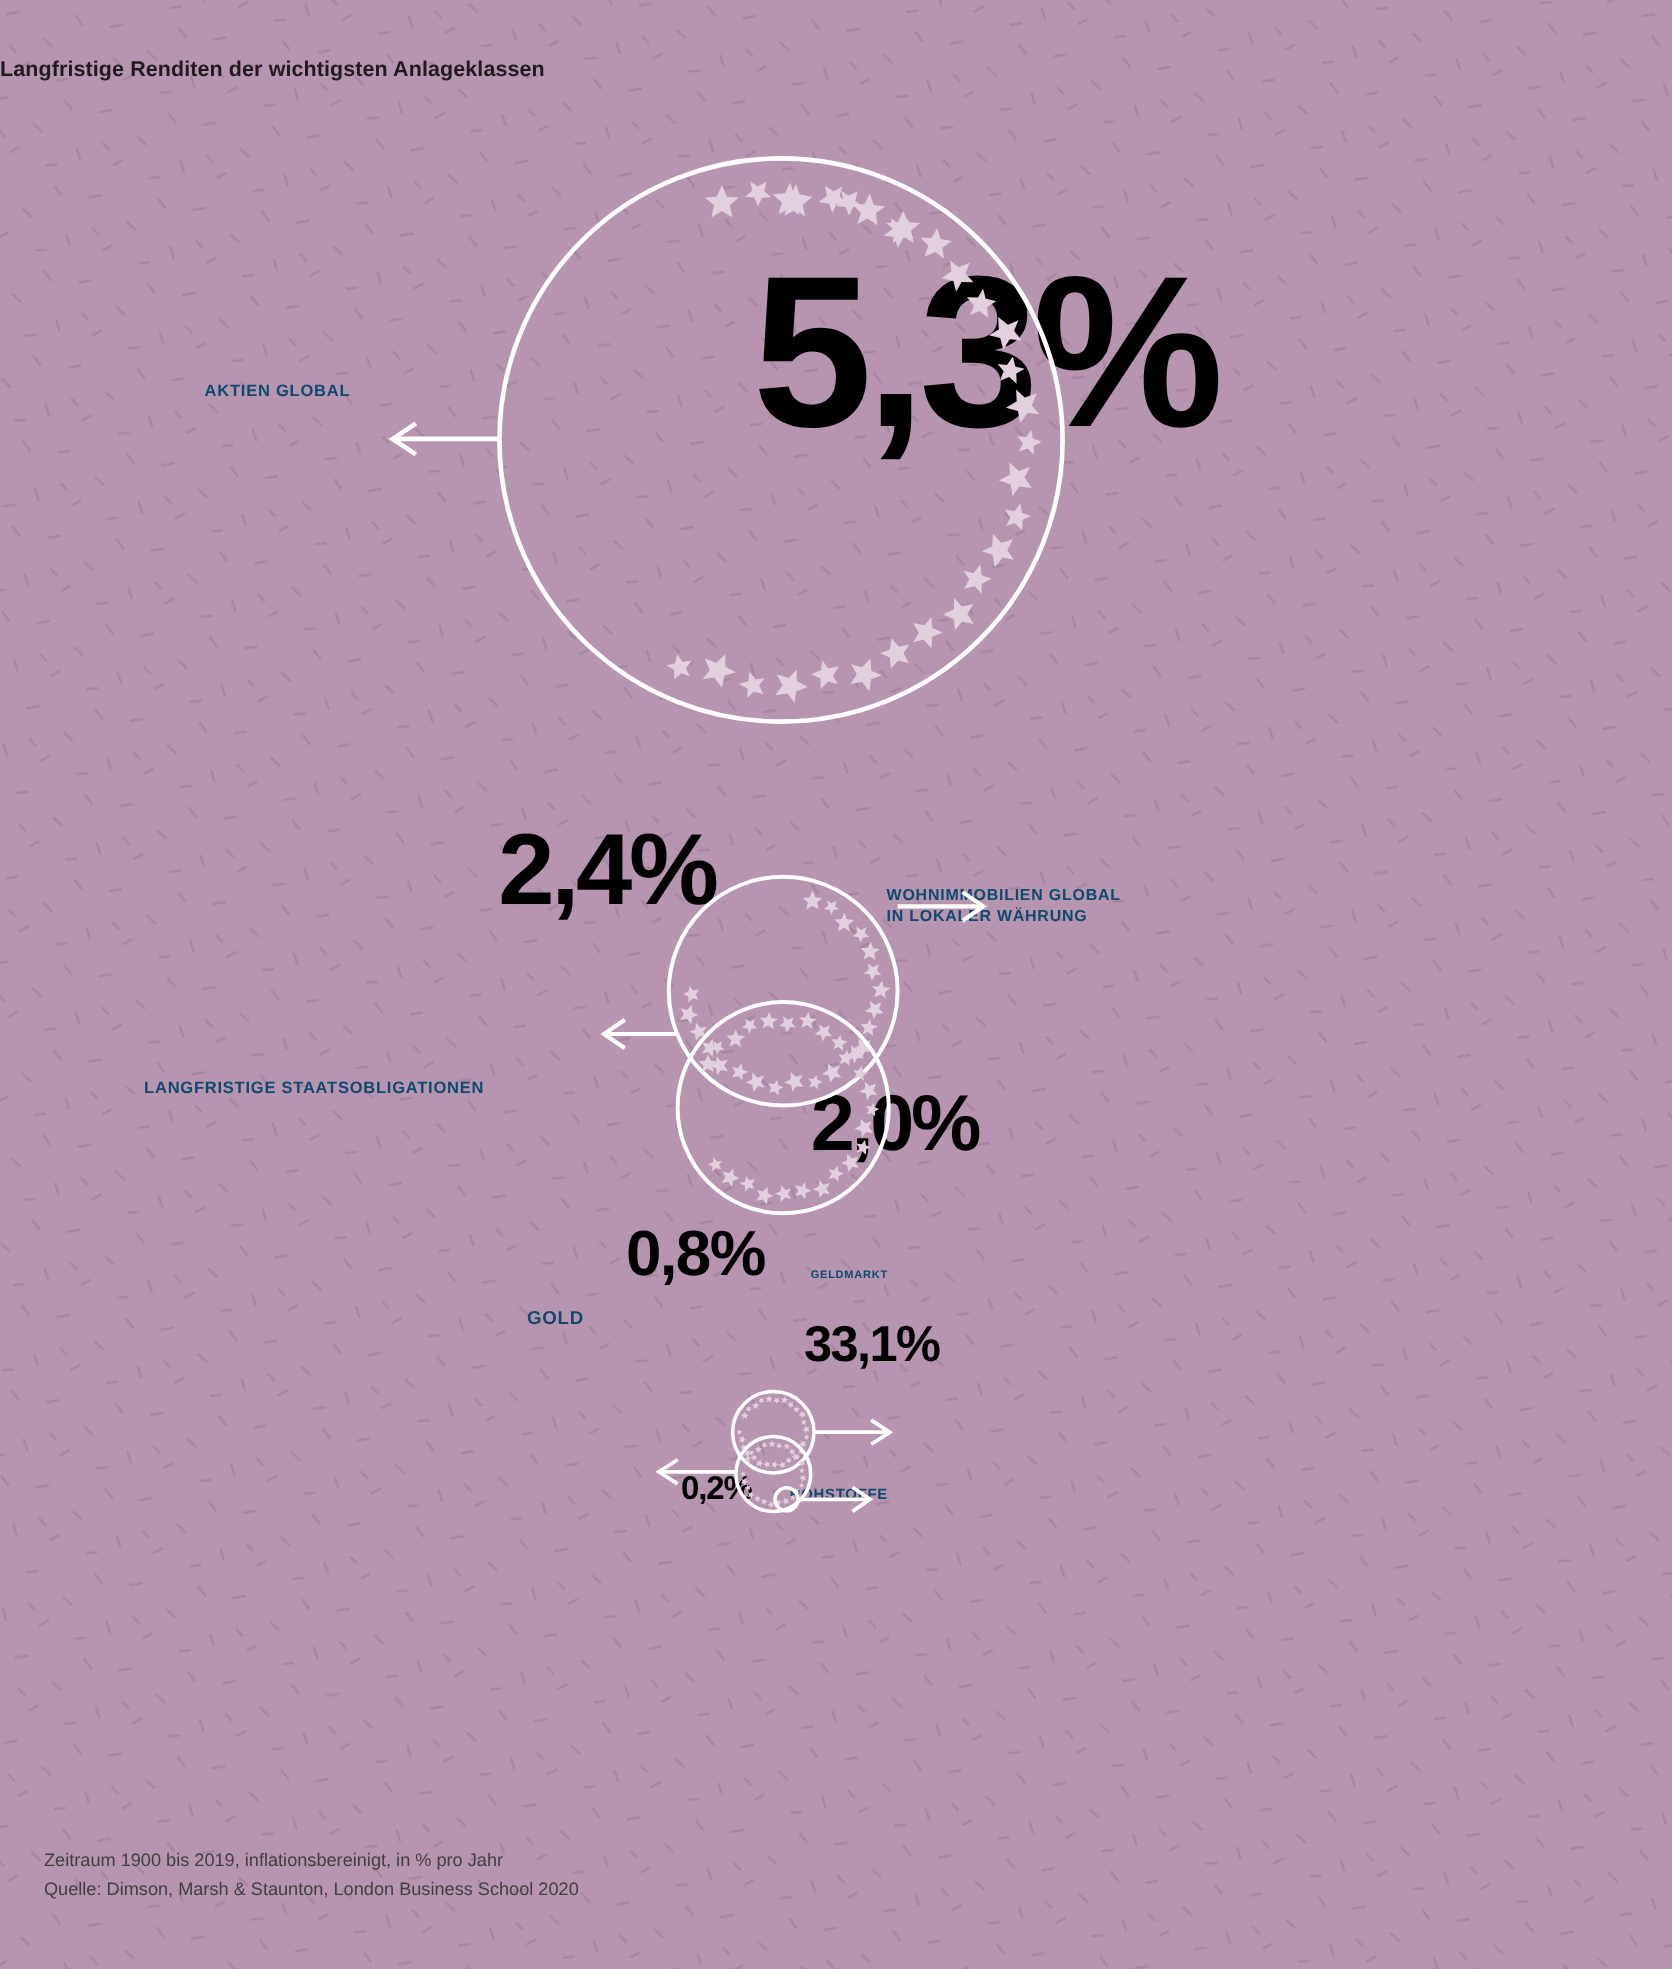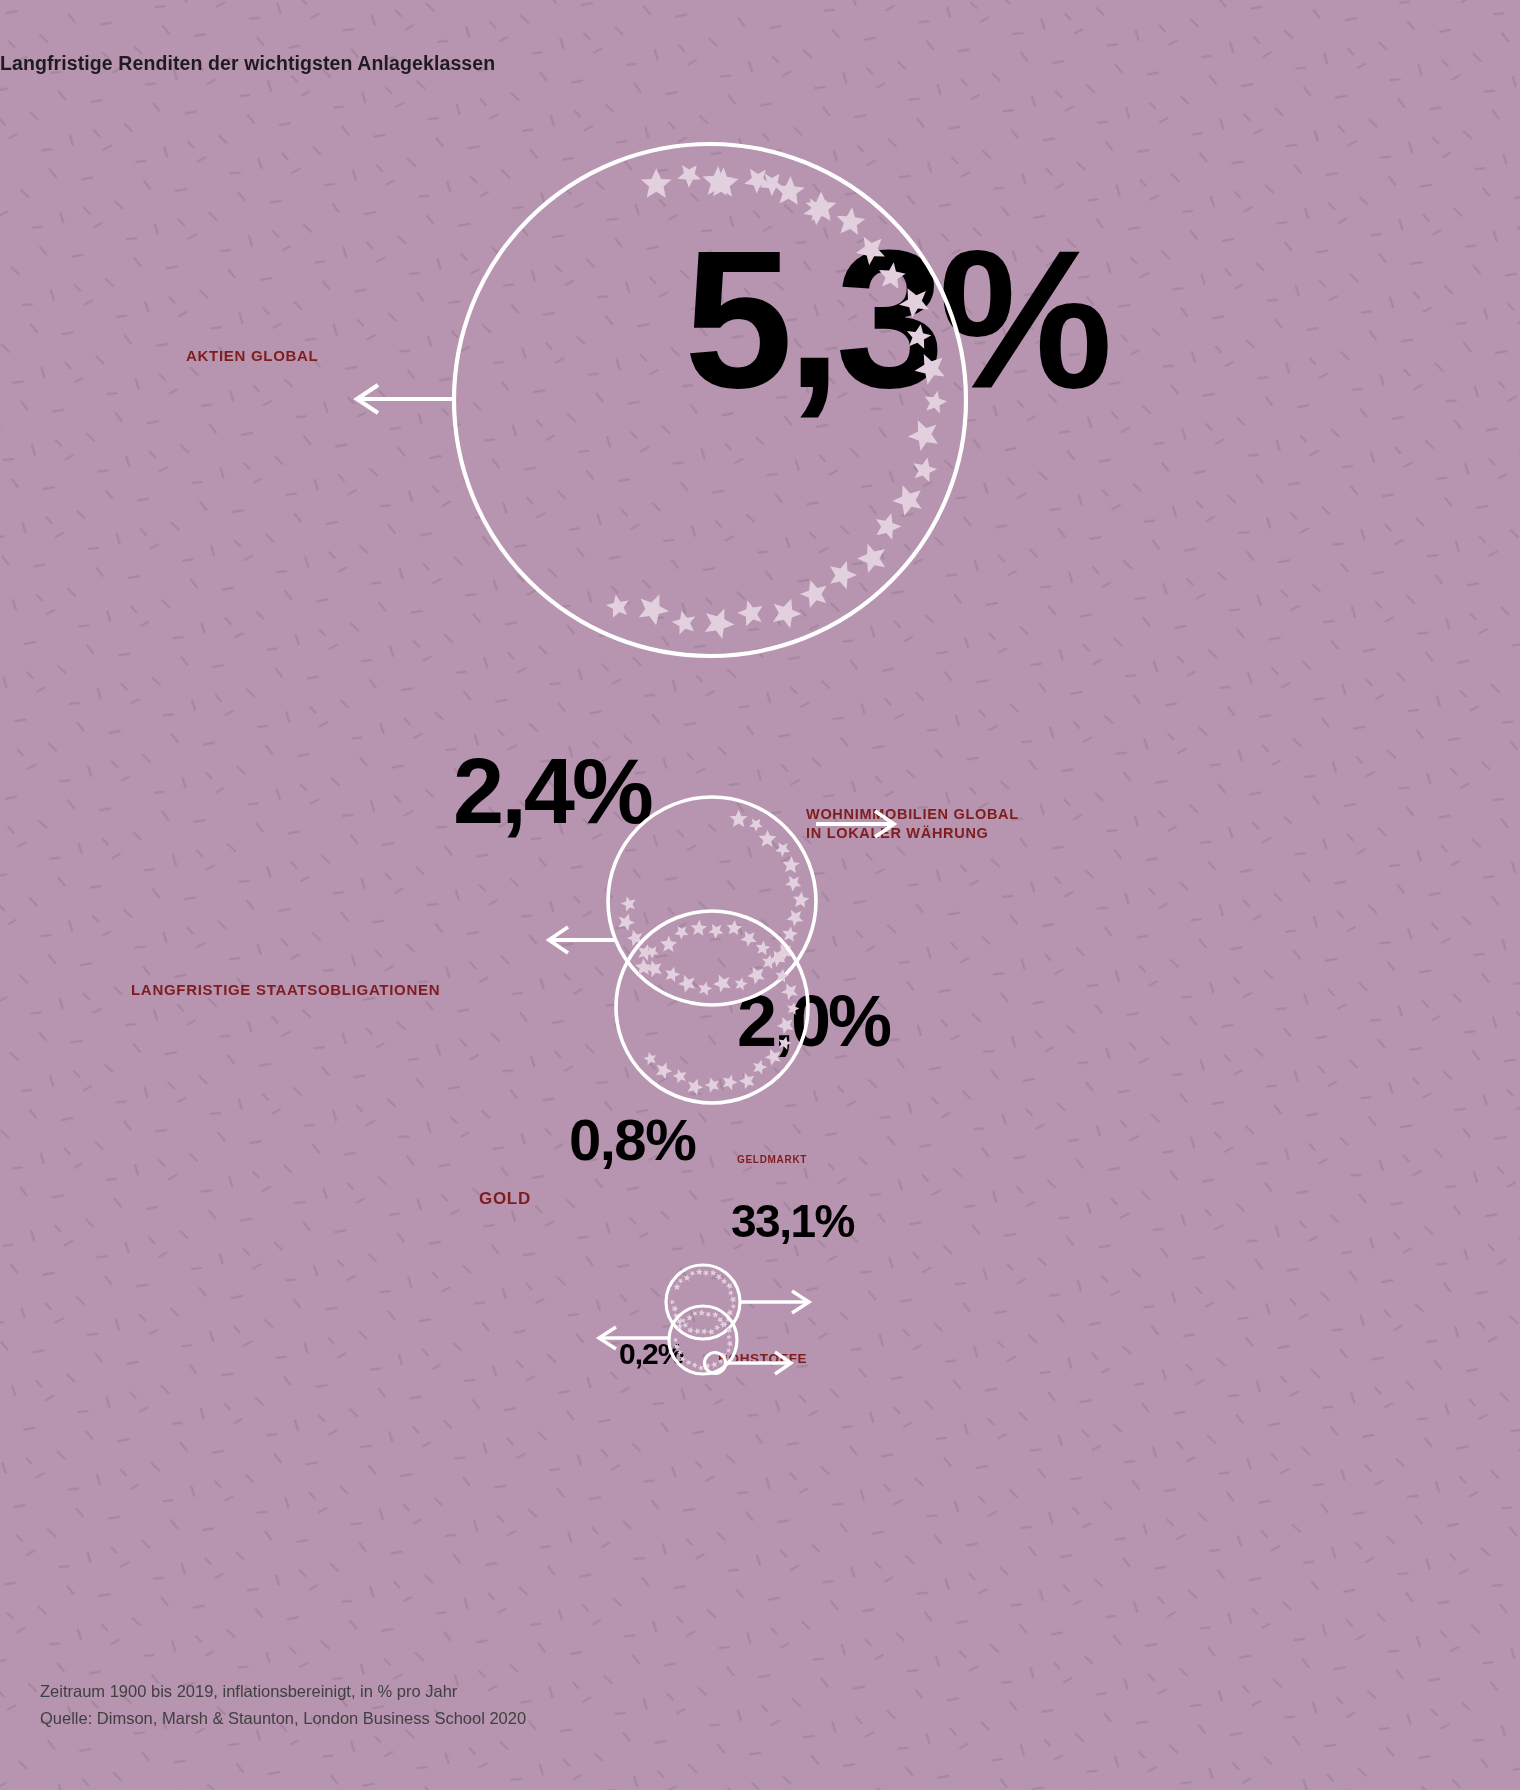--- a/index.html
+++ b/index.html
@@ -22,21 +22,21 @@
     letter-spacing:-2px;white-space:nowrap;
   }
   .num.n53{font-size:196px;left:684px;top:232px;letter-spacing:-6px;}
   .num.n24{font-size:92px;left:453px;top:750px;letter-spacing:-3px;}
   .num.n20{font-size:72px;left:737px;top:989px;letter-spacing:-3px;text-align:center;}
   .num.n08{font-size:58px;left:569px;top:1114px;letter-spacing:-1.5px;}
   .num.n07{font-size:46px;left:731px;top:1201px;letter-spacing:-1.5px;}
   .num.n02{font-size:30px;left:619px;top:1340px;letter-spacing:-1px;}
 
   .lbl{
-    position:absolute;color:#7f1d1d;font-weight:bold;white-space:nowrap;
+    position:absolute;color:#0c4a6e;font-weight:bold;white-space:nowrap;
     letter-spacing:.7px;line-height:1.32;
   }
   .lbl.aktien{font-size:15px;left:186px;top:346px;}
   .lbl.wohn{font-size:14.5px;left:806px;top:805px;}
   .lbl.staats{font-size:15px;left:131px;top:980px;}
   .lbl.geld{font-size:10px;left:737px;top:1153px;}
   .lbl.gold{font-size:17px;left:479px;top:1188px;}
   .lbl.rohst{font-size:13.5px;left:718px;top:1350px;}
 
   .footer{

